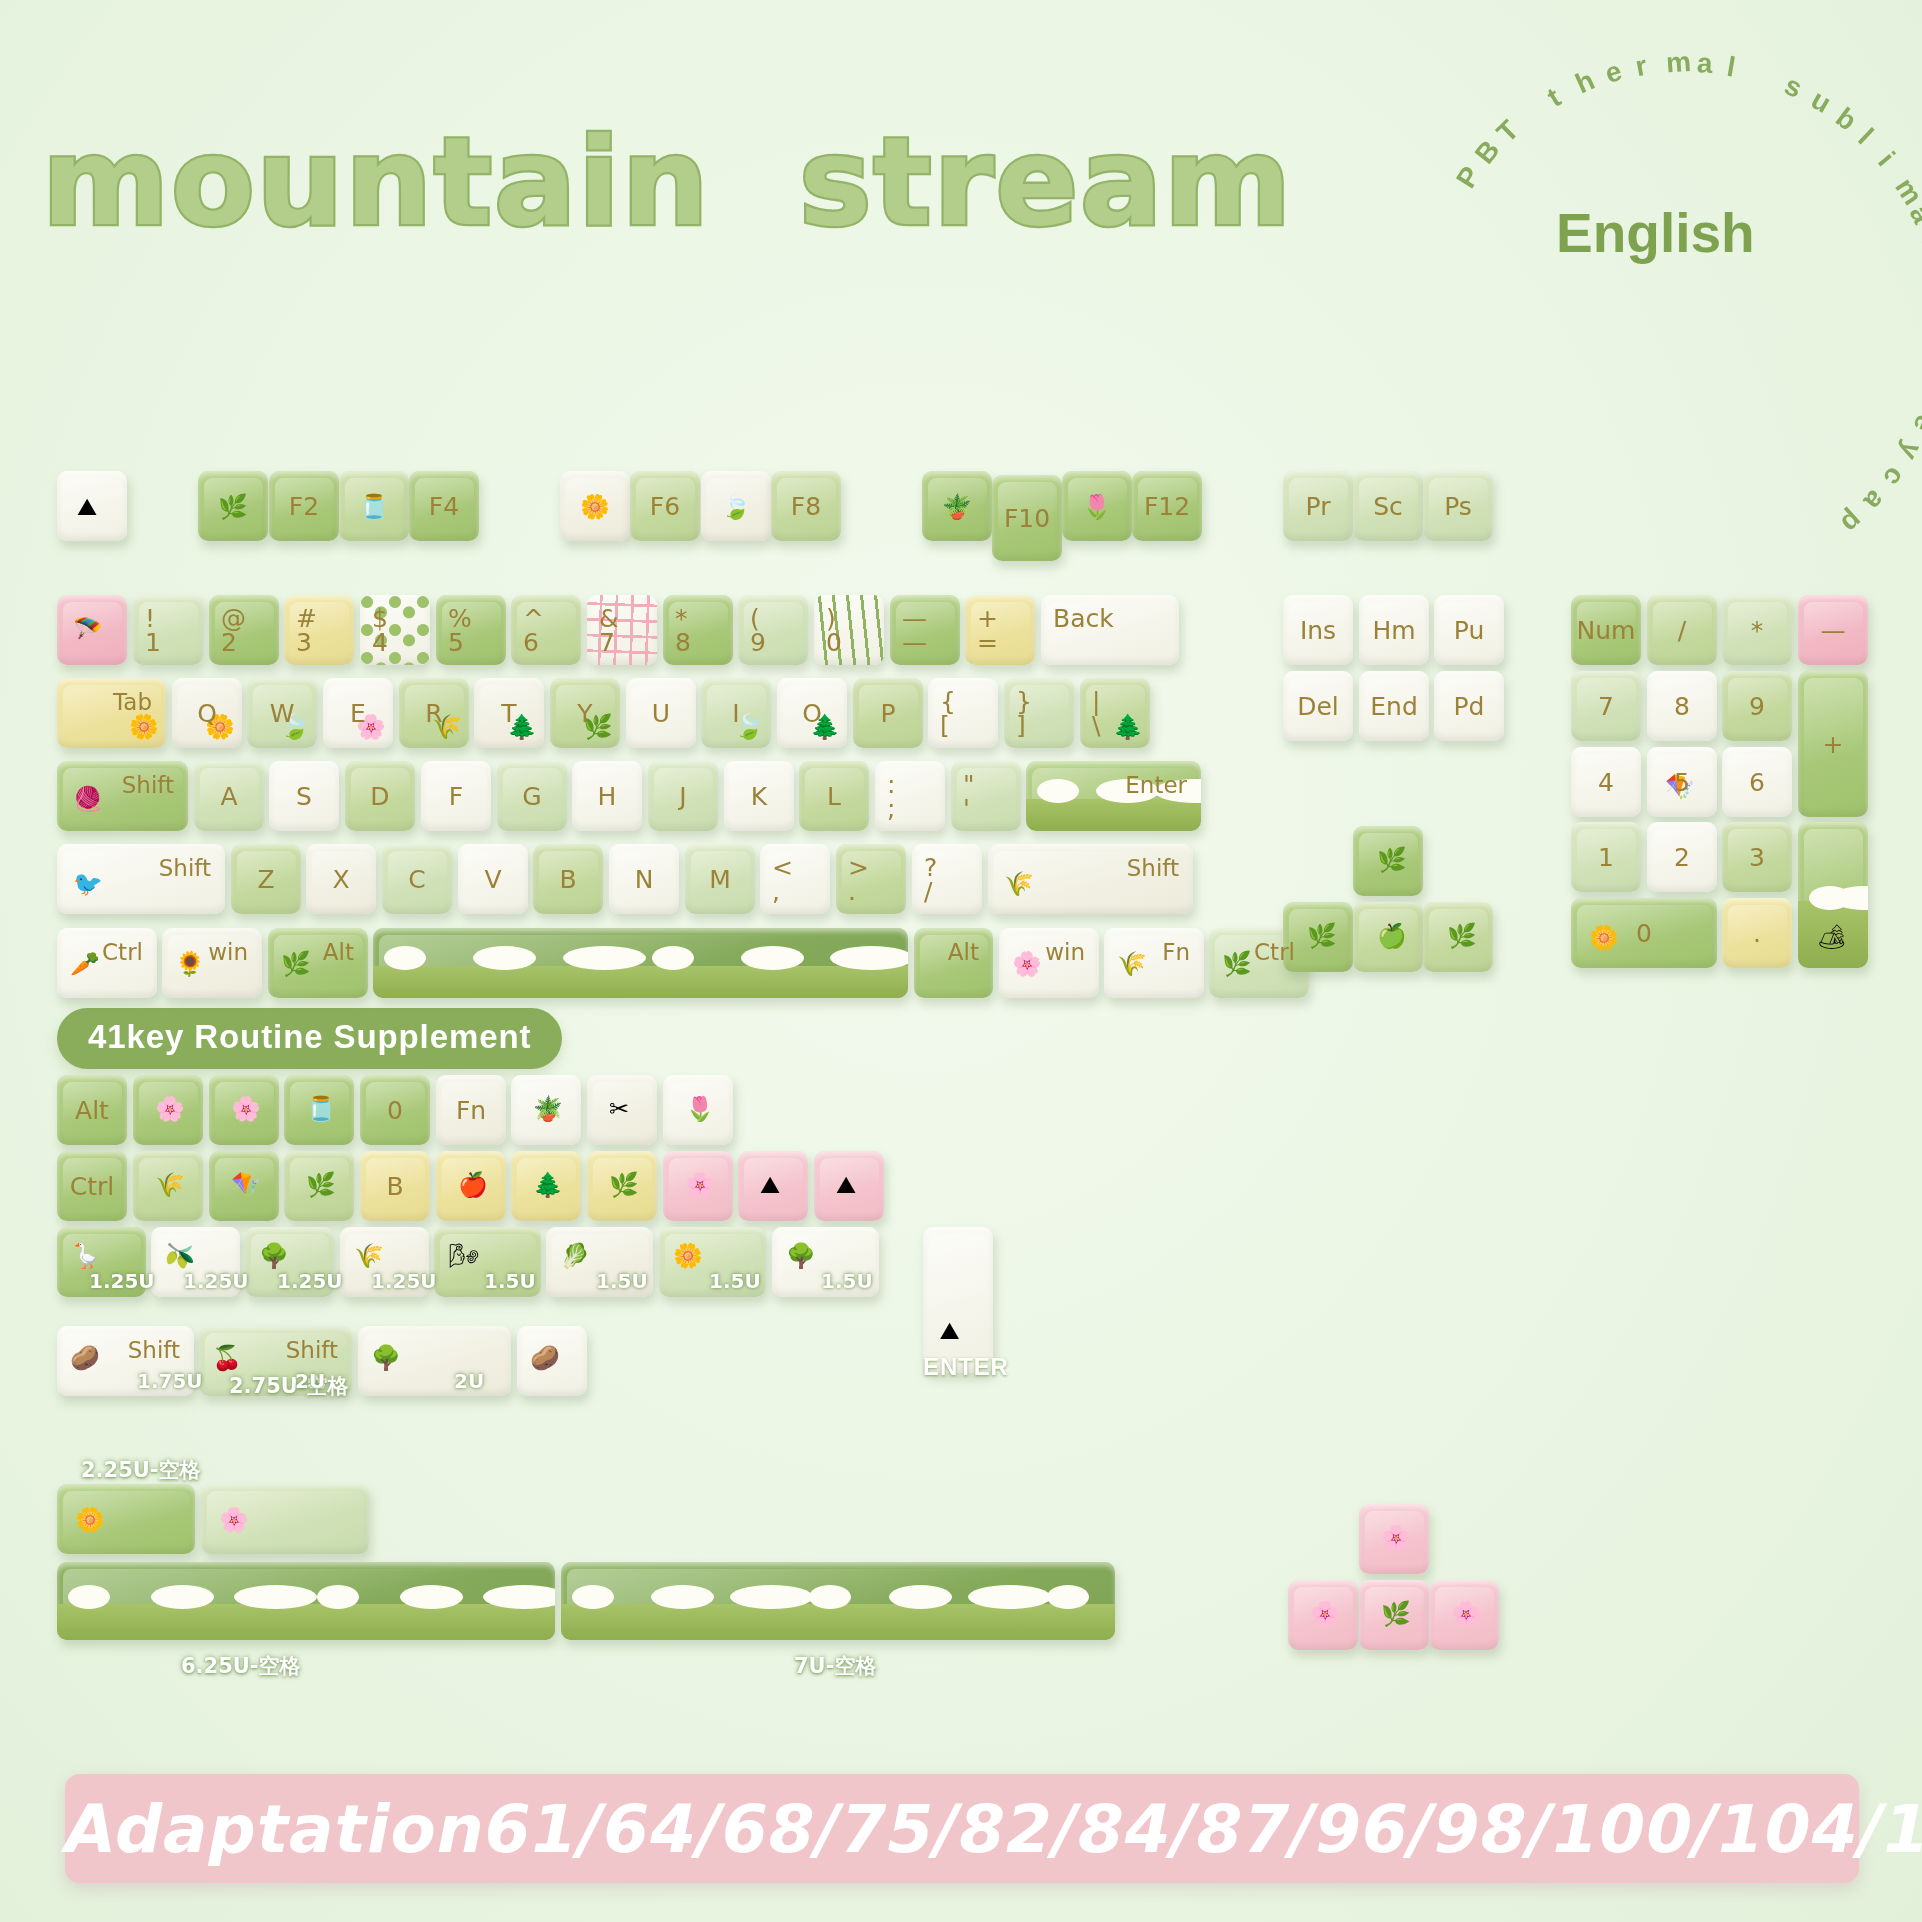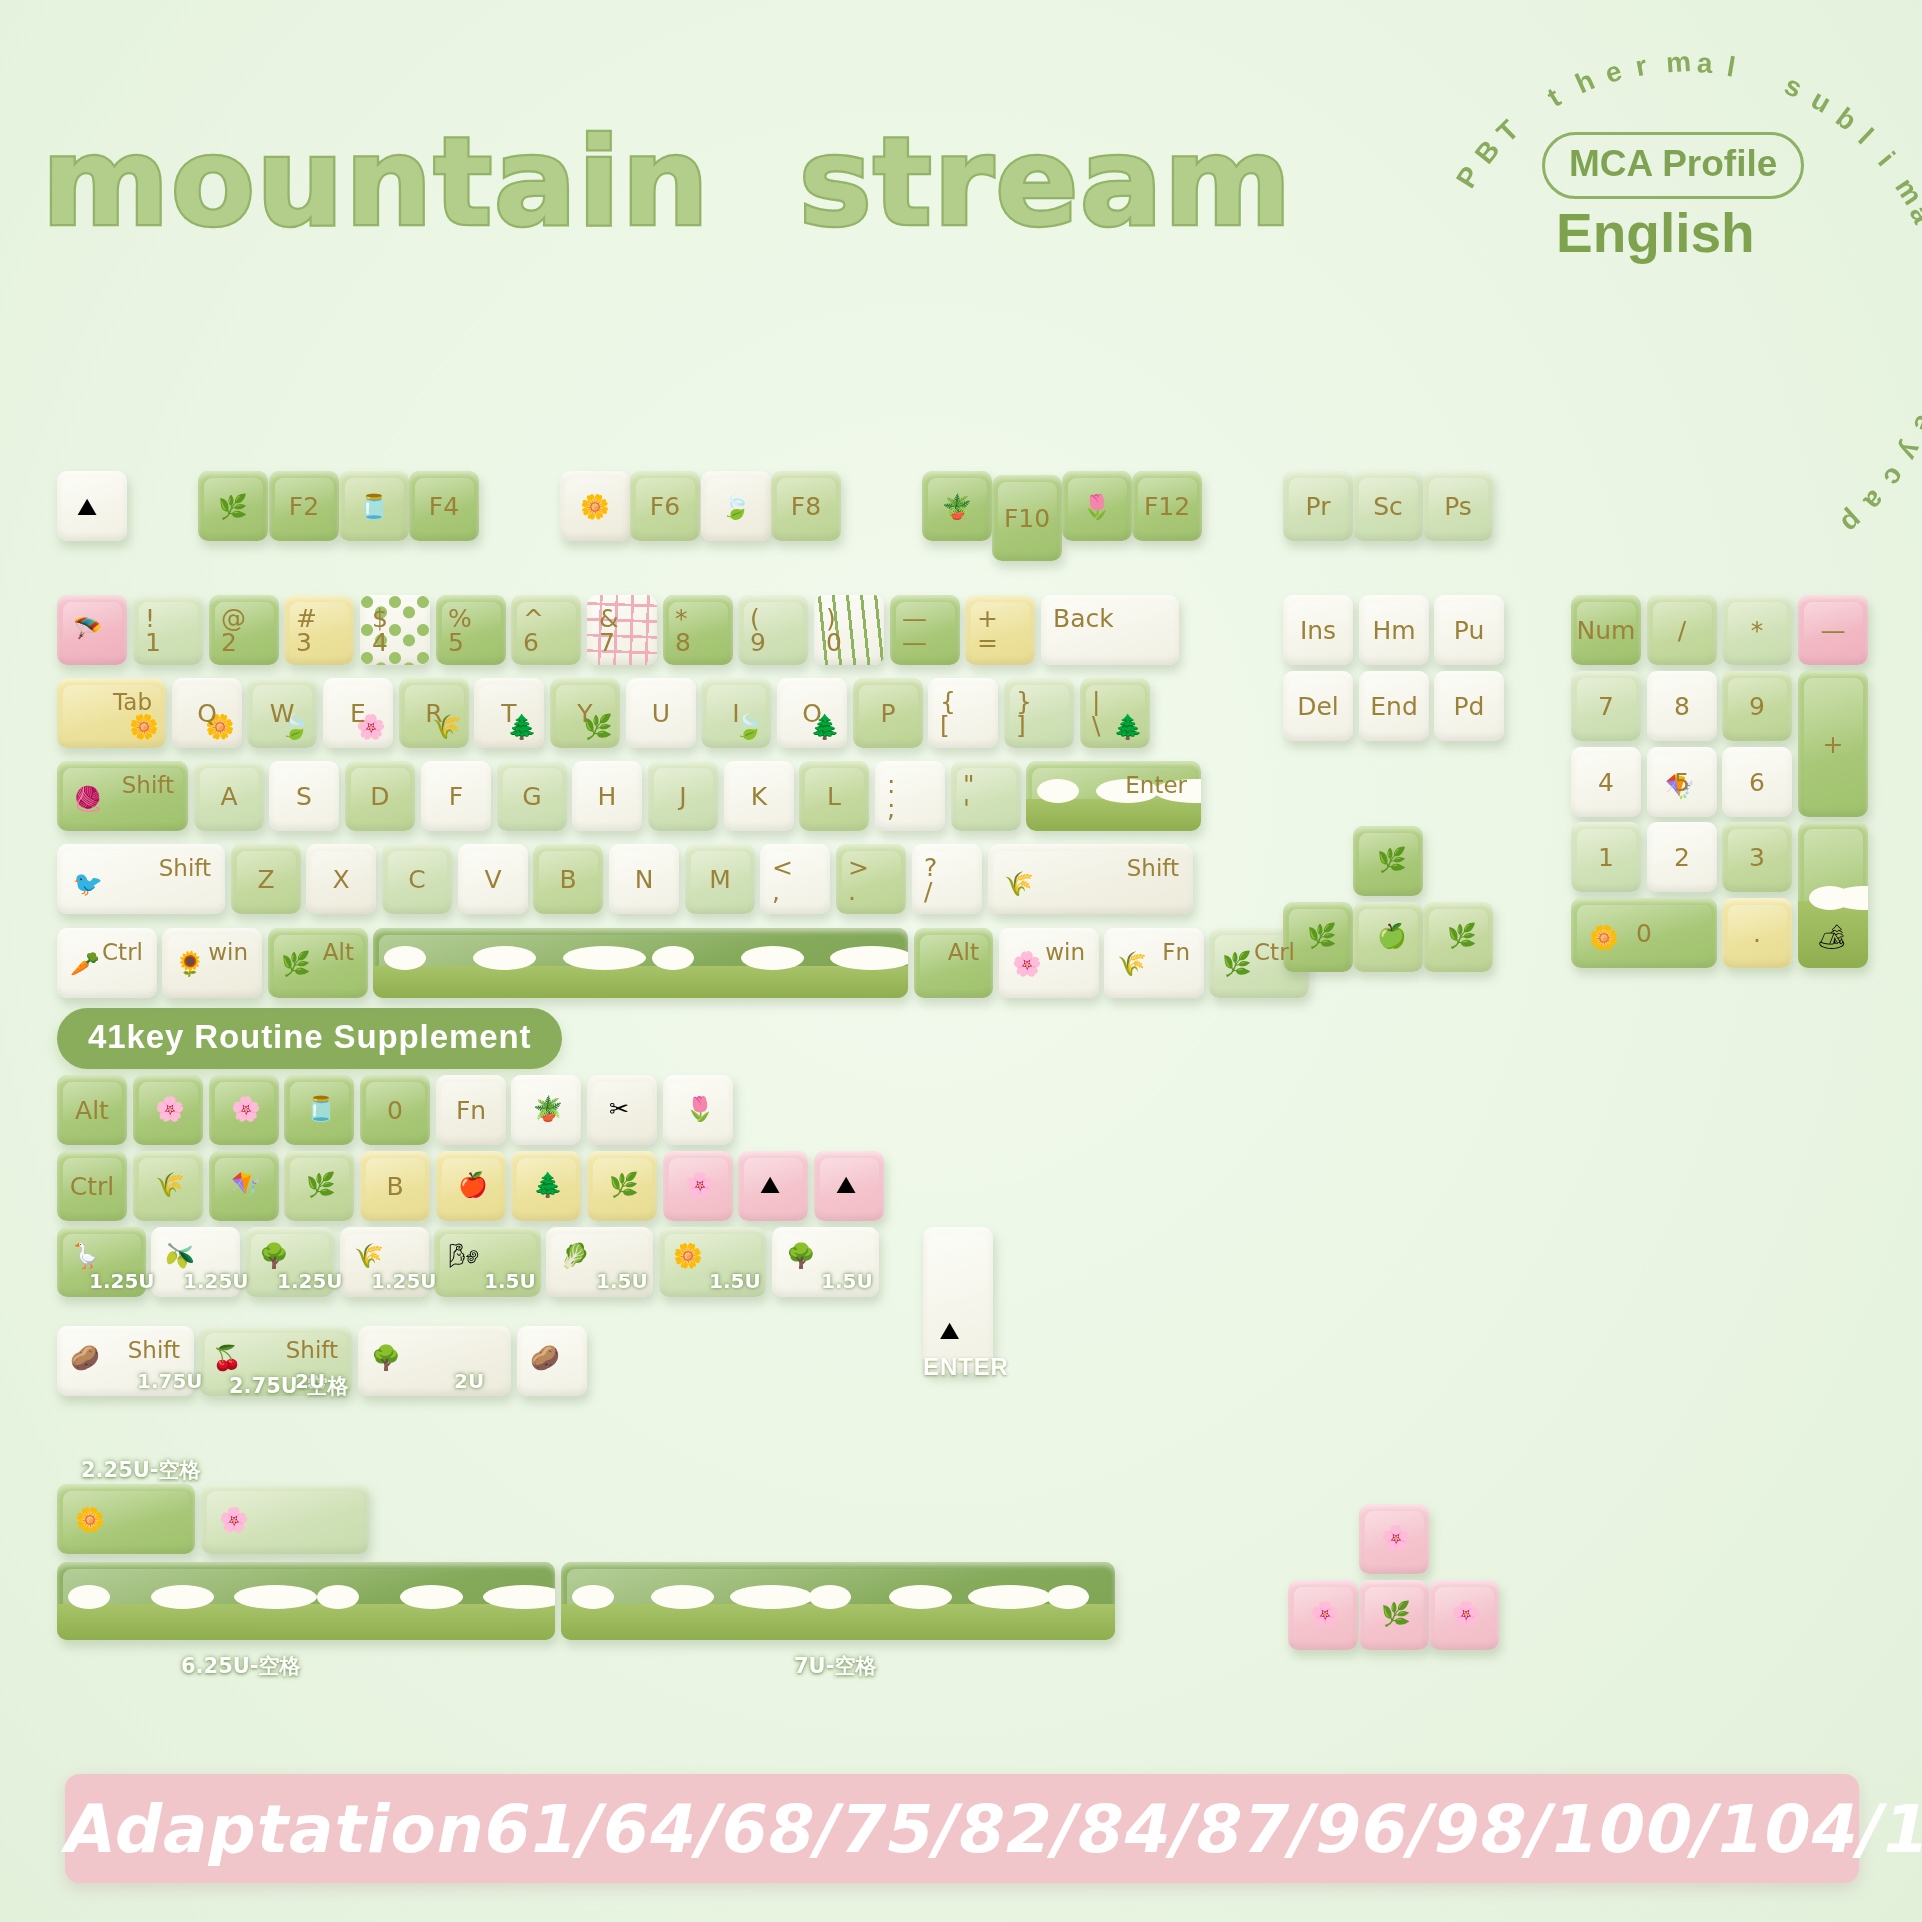--- a/index.html
+++ b/index.html
@@ -167,21 +167,20 @@
         <span style="transform: rotate(63.6552deg) translateY(-138px);">a</span>
         <span style="transform: rotate(70.4138deg) translateY(-138px);">t</span>
         <span style="transform: rotate(97.4483deg) translateY(-138px);"> </span>
         <span style="transform: rotate(104.207deg) translateY(-138px);">k</span>
         <span style="transform: rotate(110.966deg) translateY(-138px);">e</span>
         <span style="transform: rotate(117.724deg) translateY(-138px);">y</span>
         <span style="transform: rotate(124.483deg) translateY(-138px);">c</span>
         <span style="transform: rotate(131.241deg) translateY(-138px);">a</span>
         <span style="transform: rotate(138deg) translateY(-138px);">p</span>
       </div>
-    <div class="mca-pill">MCA Profile</div>
     <div class="english">English</div>
   </div>
 
 
   <div class="sec-badge" style="left:57px; top:1008px;text-align:center;">41key   Routine Supplement</div>
 
   <div id="keys">
       <div class="kc c-wh" style="left: 57px; top: 471px; width: 70px; height: 70px;">
         <div class="art" style="left: 20px; top: 24px;">⛰</div>
       </div>

